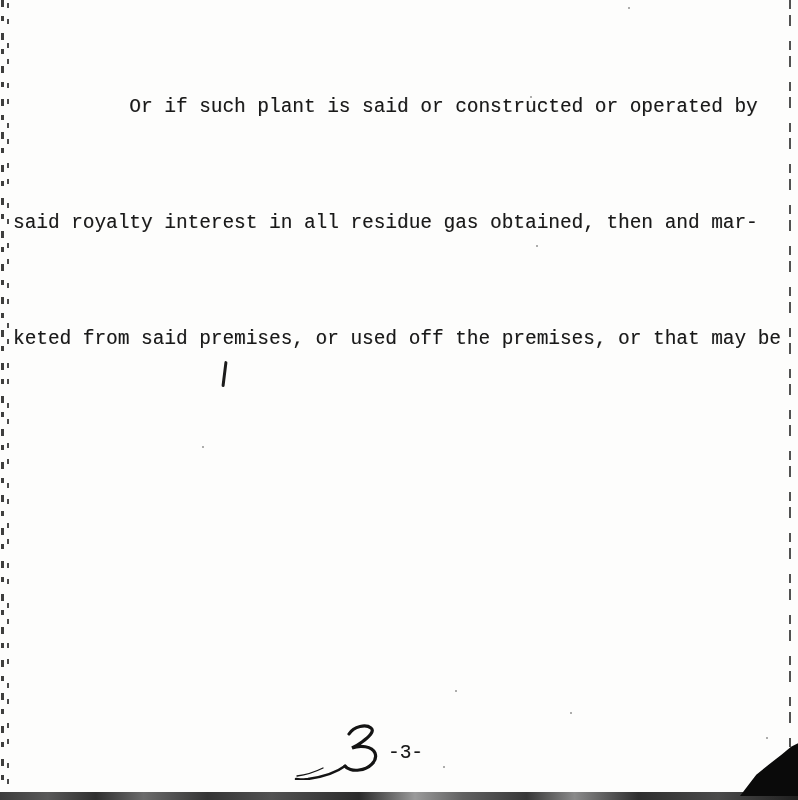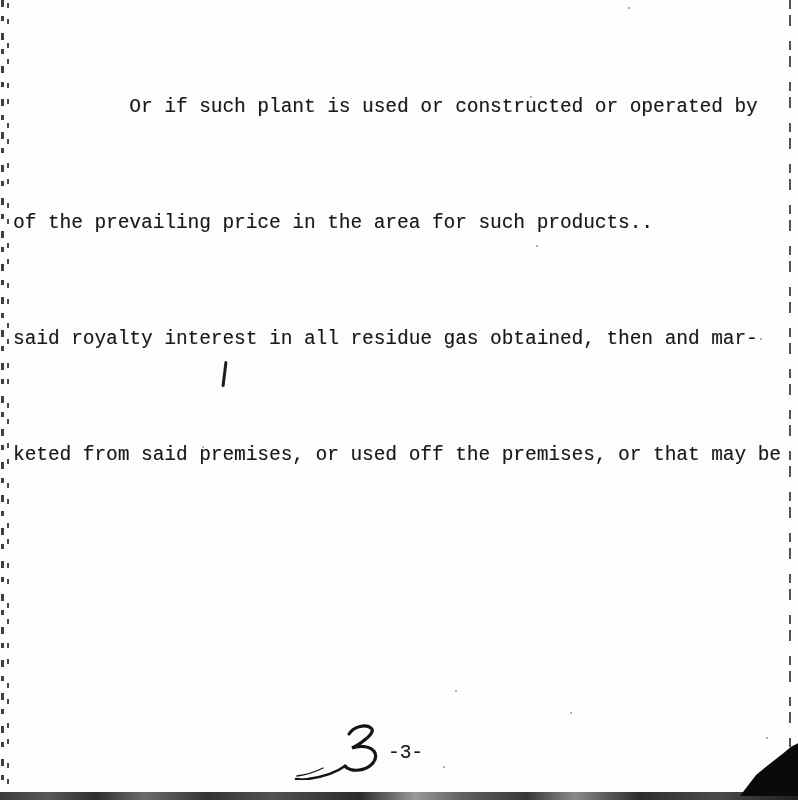--- a/index.html
+++ b/index.html
@@ -66,22 +66,21 @@
 </style>
 </head>
 <body>
 
 <div class="page">
 
   <div class="edge-left"></div>
   <div class="edge-right"></div>
 
   <div class="text-block">
-    <div class="line">          Or if such plant is used or constructed or operated by</div>
-    <div class="line">of the prevailing price in the area for such products..</div>
+    <div class="line">          Or if such plant is said or constructed or operated by</div>
     <div class="line">said royalty interest in all residue gas obtained, then and mar-</div>
     <div class="line">keted from said premises, or used off the premises, or that may be</div>
     
     
     
     
     
     
     
     

